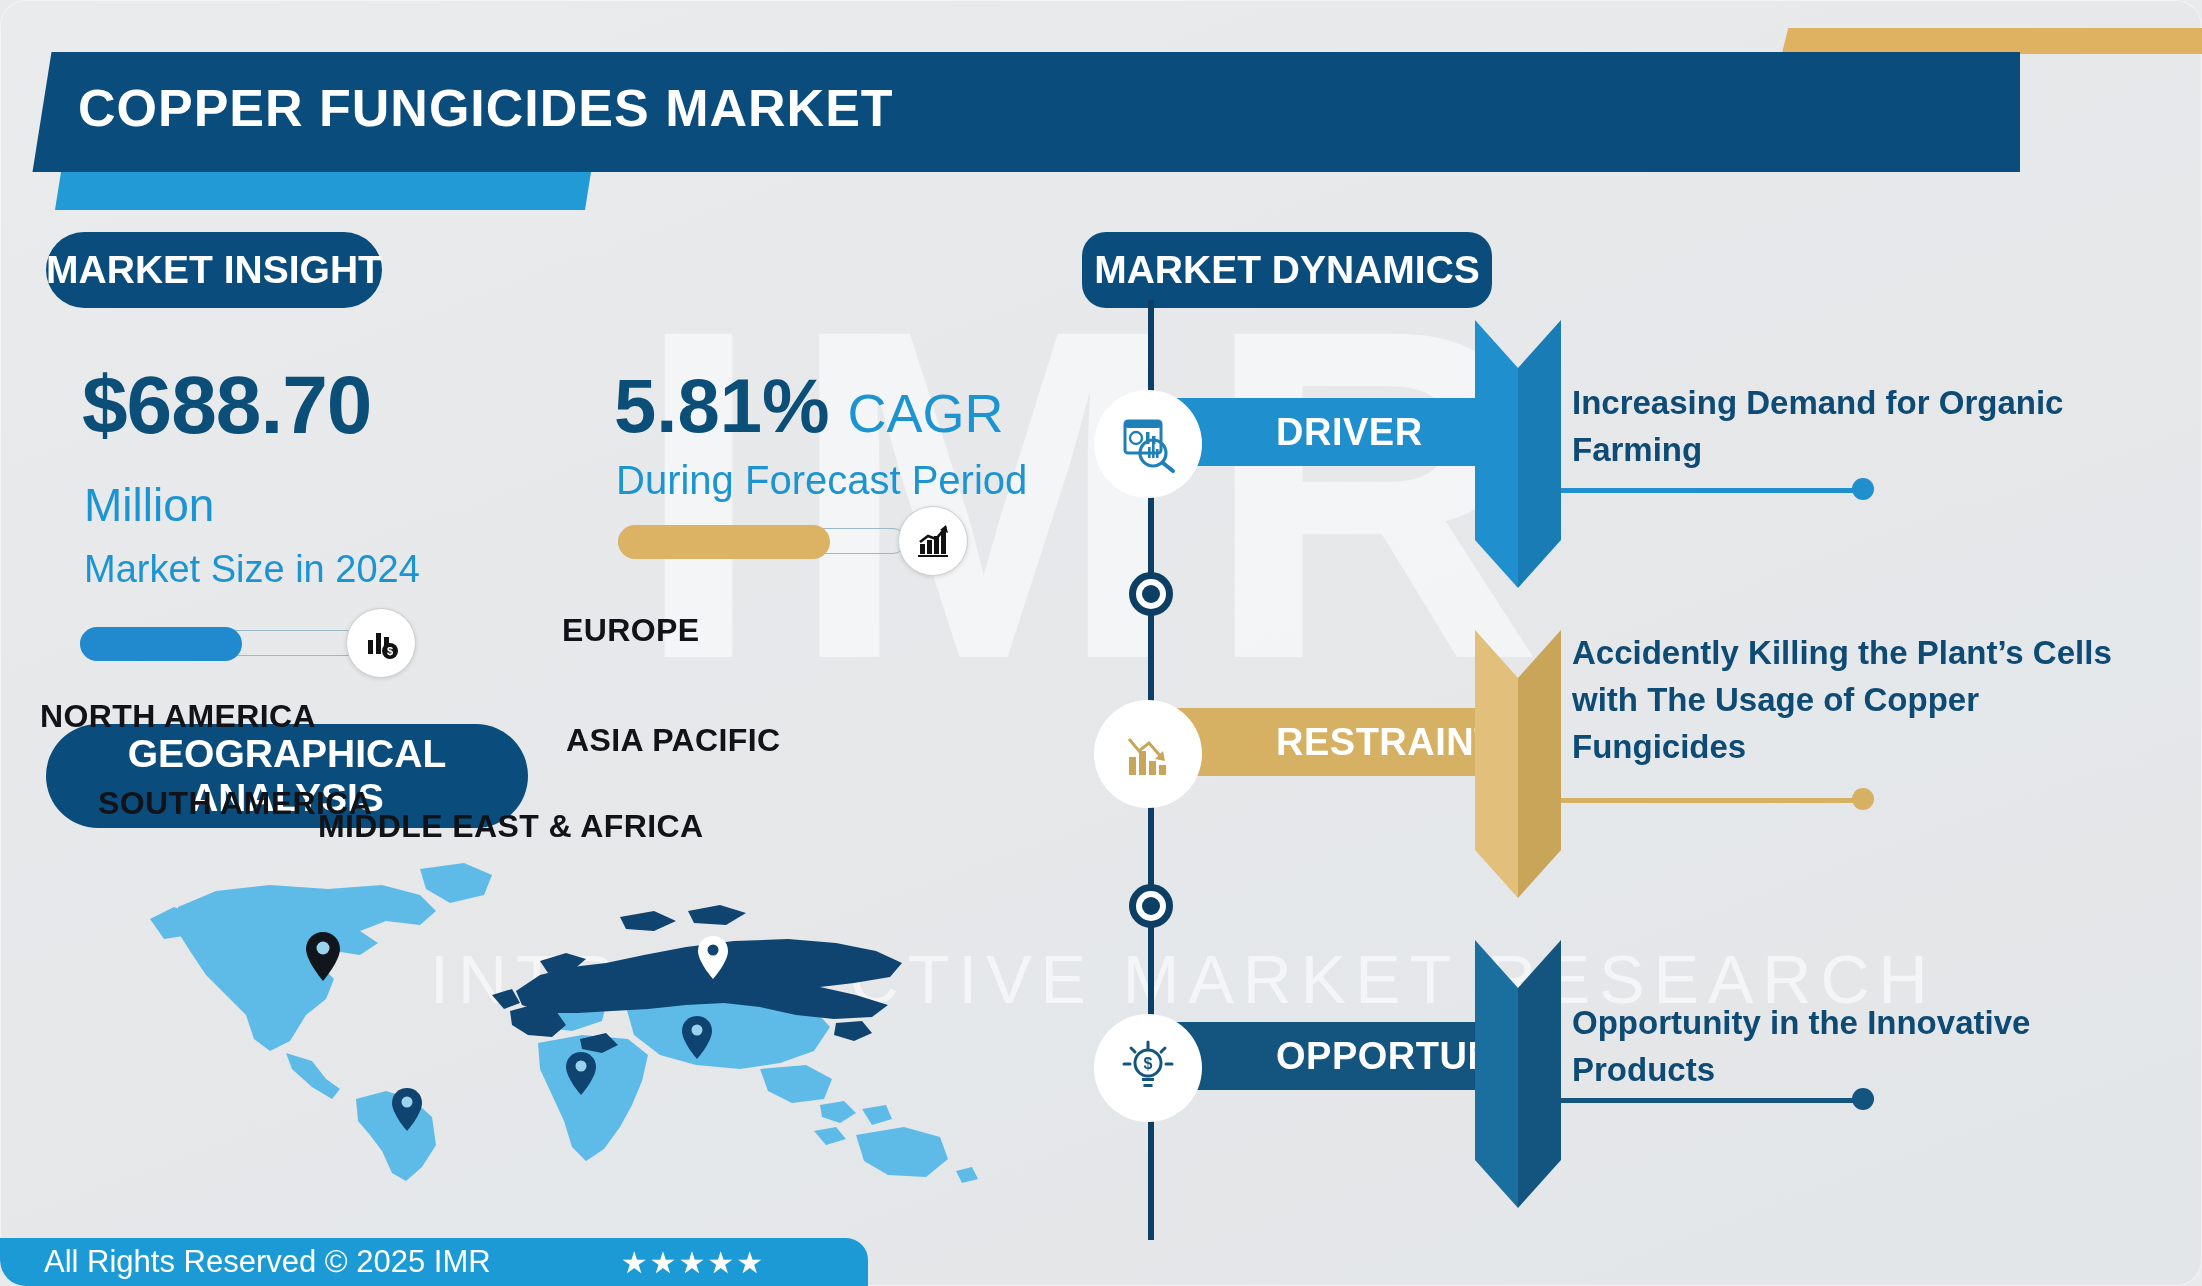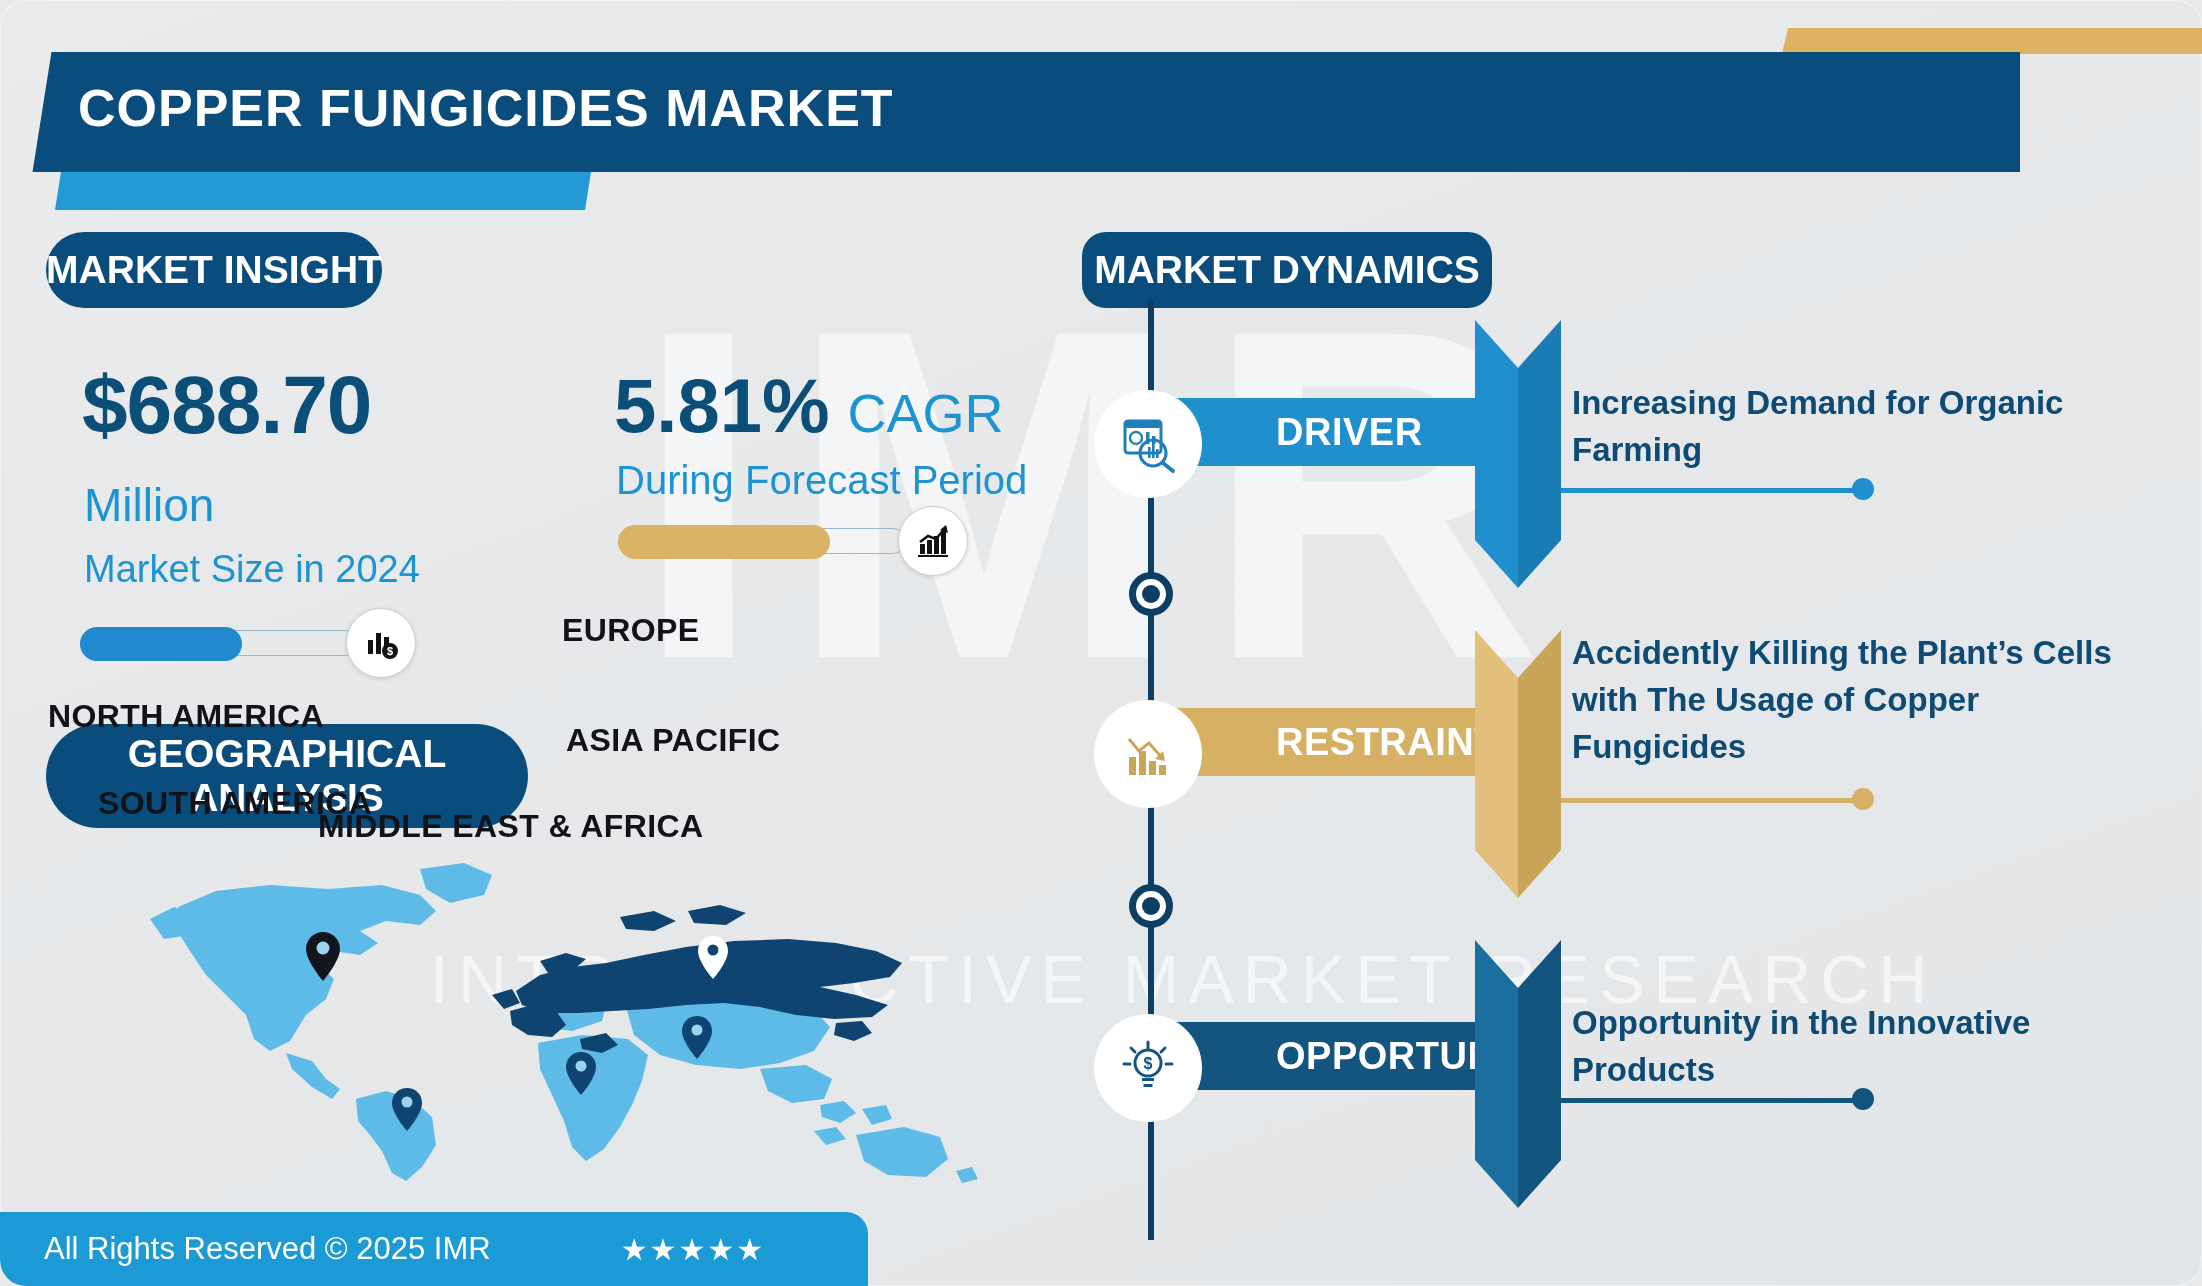--- a/index.html
+++ b/index.html
@@ -212,21 +212,21 @@
     font-weight: 700;
     color: #111318;
     letter-spacing: 0.4px;
     white-space: nowrap;
   }
 
   
   .footer {
     position: absolute;
     left: 0; bottom: 0;
-    width: 868px; height: 74px;
+    width: 868px; height: 48px;
     background: #1c9ad6;
     border-top-right-radius: 22px;
     border-bottom-left-radius: 24px;
     display: flex;
     align-items: center;
     padding-left: 44px;
     gap: 130px;
   }
   .footer-text {
     font-size: 31px;
@@ -430,21 +430,21 @@
           <path d="M562 176 C562 167 569 161 577 161 C585 161 592 167 592 176 C592 187 577 204 577 204 C577 204 562 187 562 176 Z" fill="#0f4470"></path>
           <circle cx="577" cy="175" r="5.5" fill="#9bd3ee"></circle>
         </g>
         <g>
           <path d="M446 212 C446 203 453 197 461 197 C469 197 476 203 476 212 C476 223 461 240 461 240 C461 240 446 223 446 212 Z" fill="#0f4470"></path>
           <circle cx="461" cy="211" r="5.5" fill="#9bd3ee"></circle>
         </g>
       </svg>
     </div>
 
-    <div class="map-label" style="left:48px; top:698px;">NORTH AMERICA</div>
+    <div class="map-label" style="left:40px; top:698px;">NORTH AMERICA</div>
     <div class="map-label" style="left:98px; top:785px;">SOUTH AMERICA</div>
     <div class="map-label" style="left:562px; top:612px;">EUROPE</div>
     <div class="map-label" style="left:566px; top:722px;">ASIA PACIFIC</div>
     <div class="map-label" style="left:318px; top:808px;">MIDDLE EAST &amp; AFRICA</div>
 
     <div class="pill pill-dynamics">MARKET DYNAMICS</div>
     <div class="timeline"></div>
     <div class="tl-node" style="left:1129px; top:572px;">
         <i></i>
       </div>

